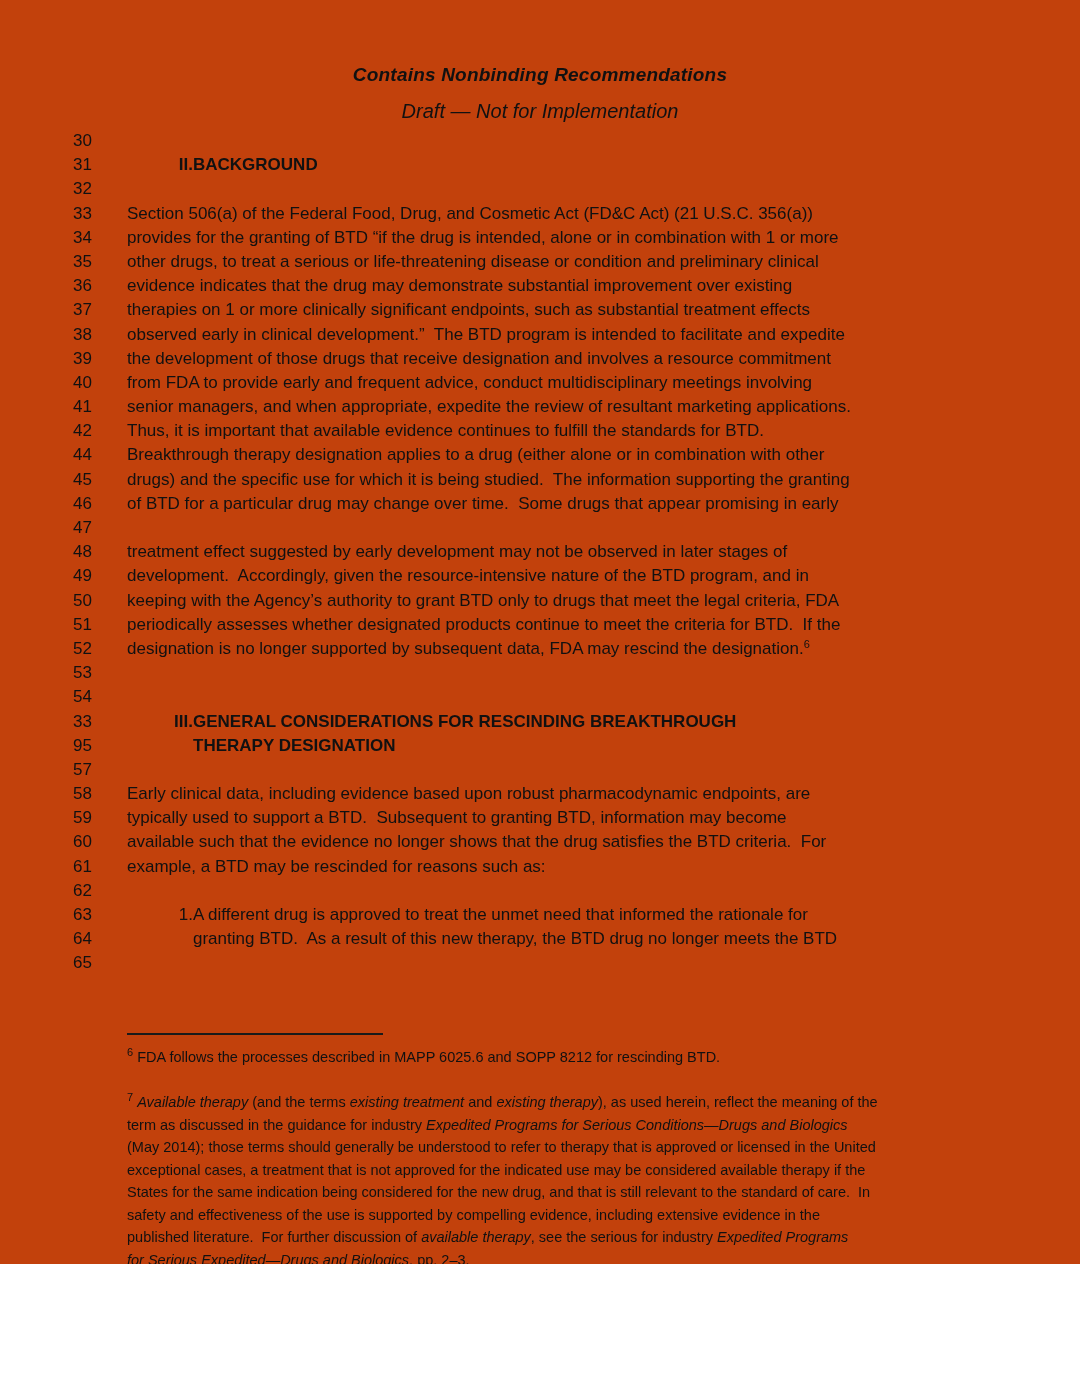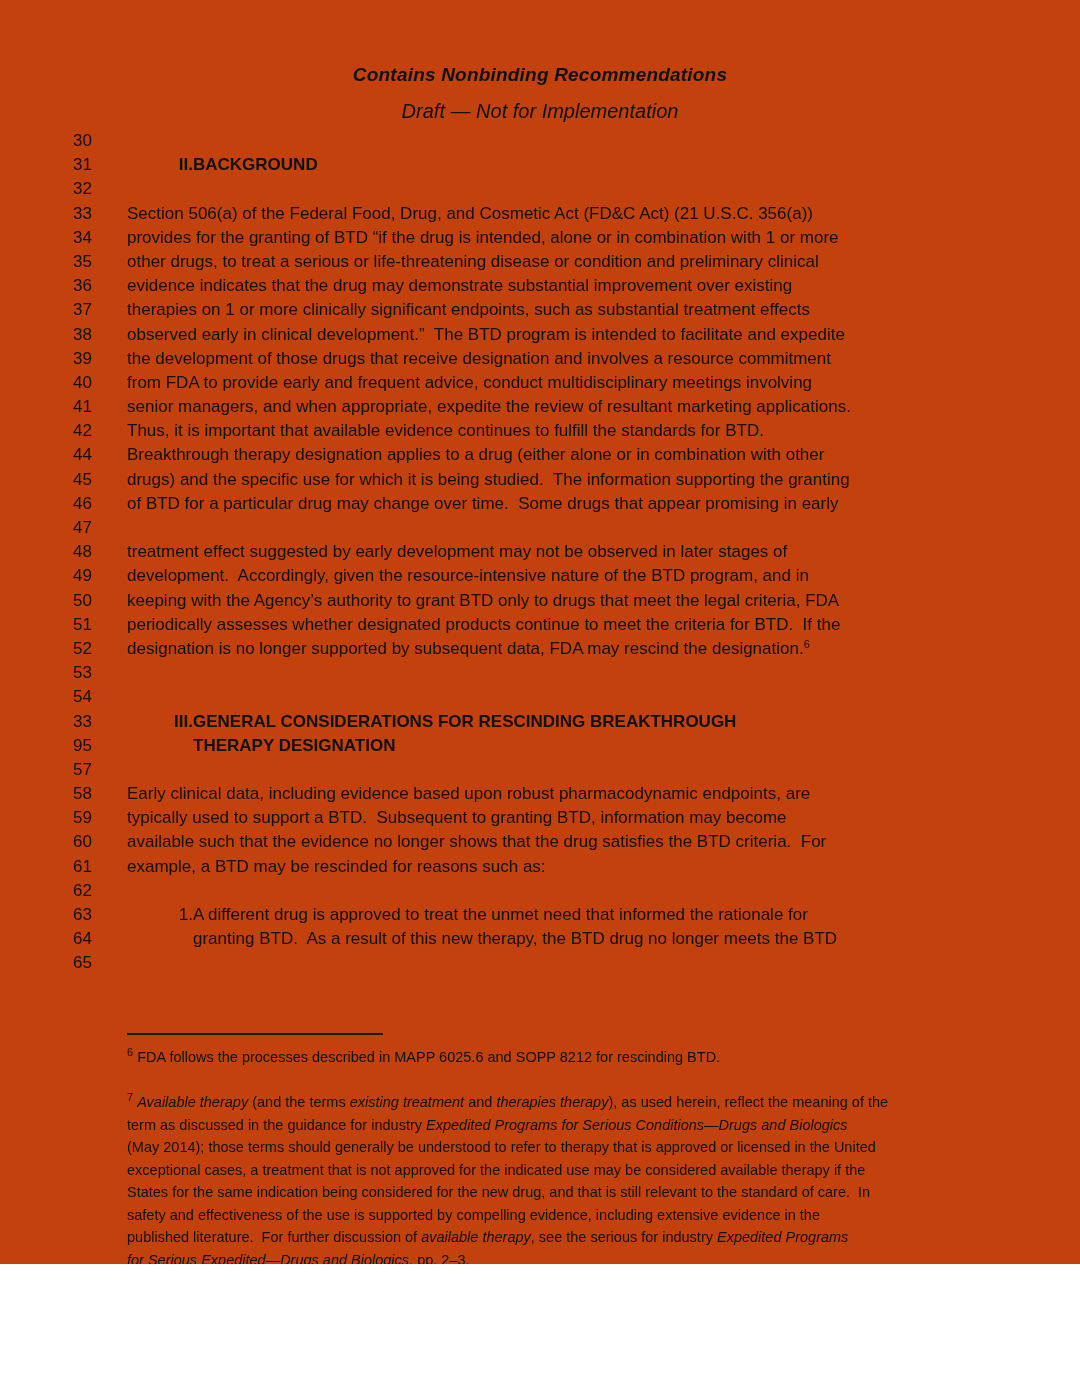--- a/index.html
+++ b/index.html
@@ -185,21 +185,21 @@
       </div>
     </div>
 
   <div class="fn-rule"></div>
   <div class="footnotes">
       <div>
         <div class="fn-line"><span class="sup">6</span><span> FDA follows the processes described in MAPP 6025.6 and SOPP 8212 for rescinding BTD.</span></div>
       </div>
       <div class="fn-gap"></div>
       <div>
-        <div class="fn-line"><span class="sup">7</span><span> </span><span class="it">Available therapy</span><span> (and the terms </span><span class="it">existing treatment</span><span> and </span><span class="it">therapies therapy</span><span>), as used herein, reflect the meaning of the</span></div>
+        <div class="fn-line"><span class="sup">7</span><span> </span><span class="it">Available therapy</span><span> (and the terms </span><span class="it">existing treatment</span><span> and </span><span class="it">existing therapy</span><span>), as used herein, reflect the meaning of the</span></div>
         <div class="fn-line"><span>term as discussed in the guidance for industry </span><span class="it">Expedited Programs for Serious Conditions—Drugs and Biologics</span></div>
         <div class="fn-line"><span>(May 2014); those terms should generally be understood to refer to therapy that is approved or licensed in the United</span></div>
         <div class="fn-line"><span>exceptional cases, a treatment that is not approved for the indicated use may be considered available therapy if the</span></div>
         <div class="fn-line"><span>States for the same indication being considered for the new drug, and that is still relevant to the standard of care.  In</span></div>
         <div class="fn-line"><span>safety and effectiveness of the use is supported by compelling evidence, including extensive evidence in the</span></div>
         <div class="fn-line"><span>published literature.  For further discussion of </span><span class="it">available therapy</span><span>, see the serious for industry </span><span class="it">Expedited Programs</span></div>
         <div class="fn-line"><span class="it">for Serious Expedited—Drugs and Biologics</span><span>, pp. 2–3.</span></div>
       </div>
     </div>
 

